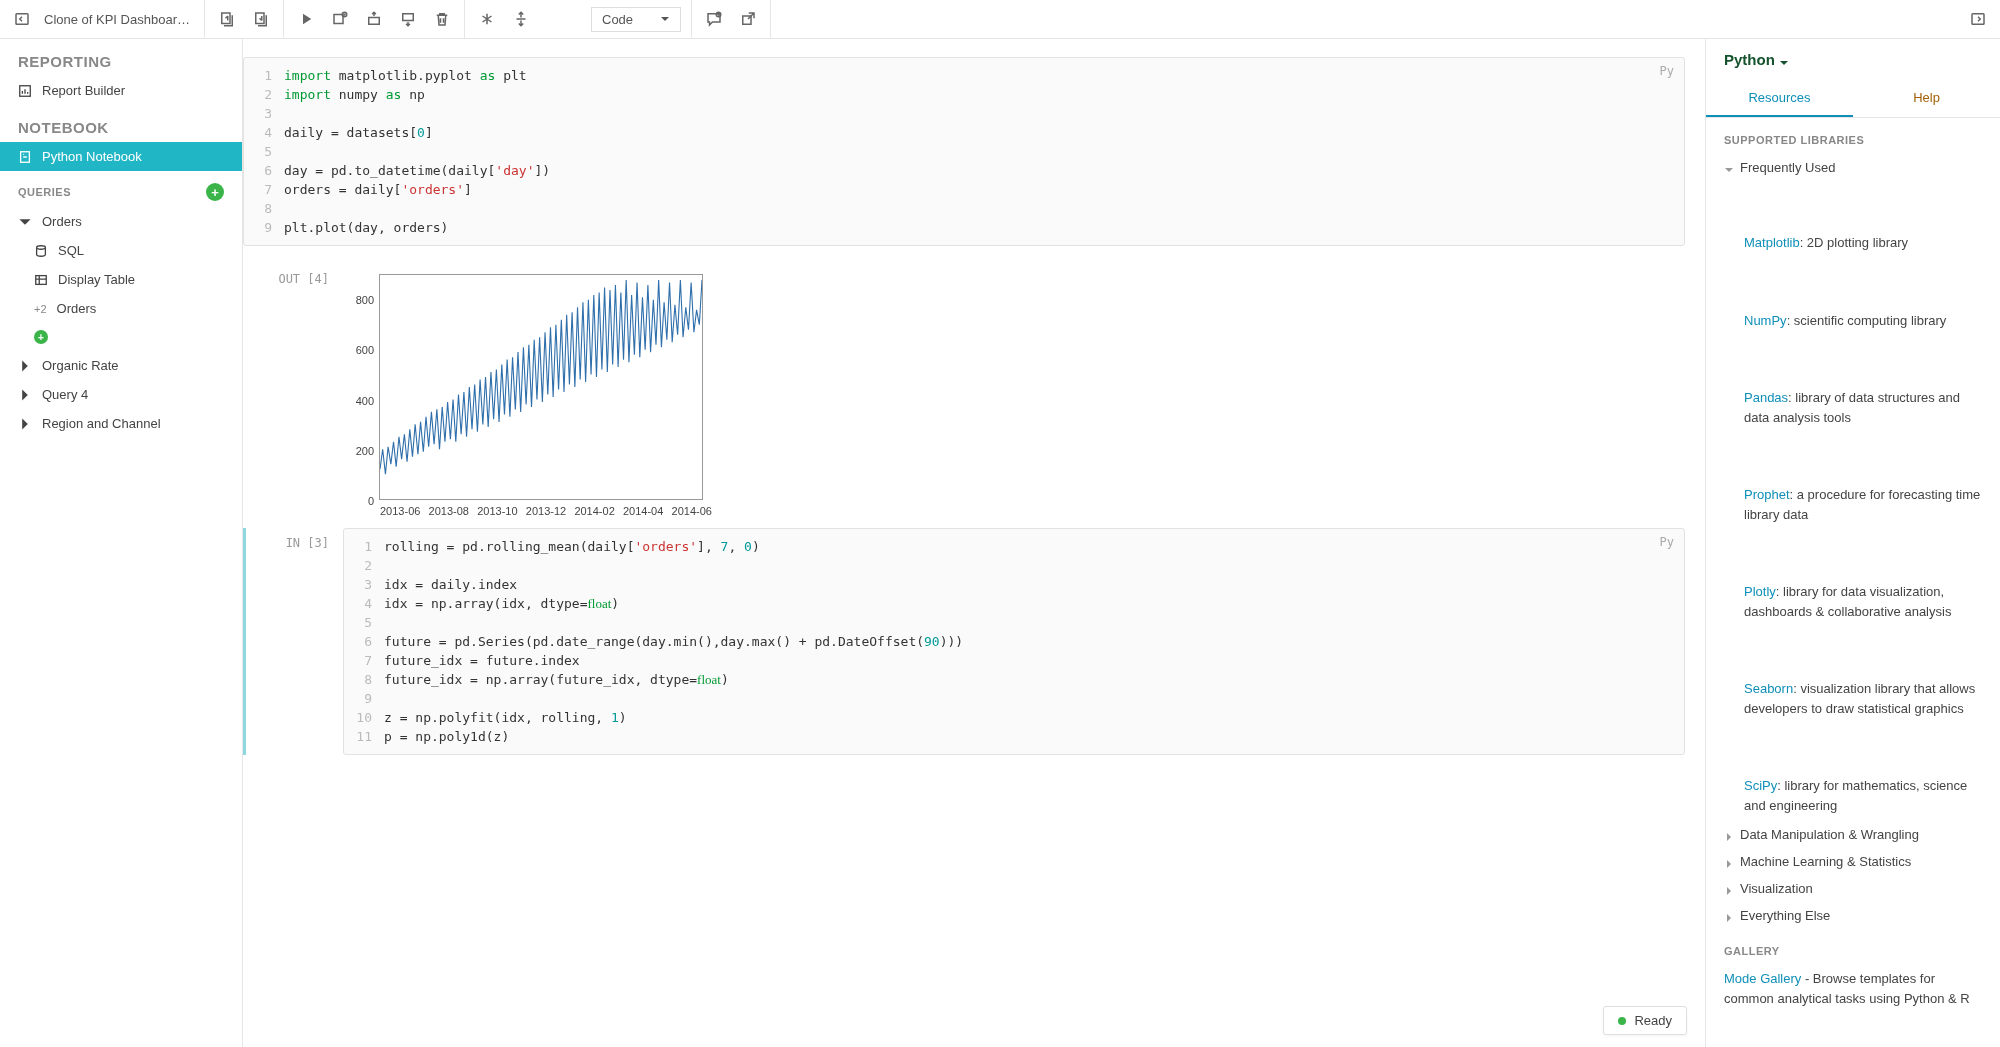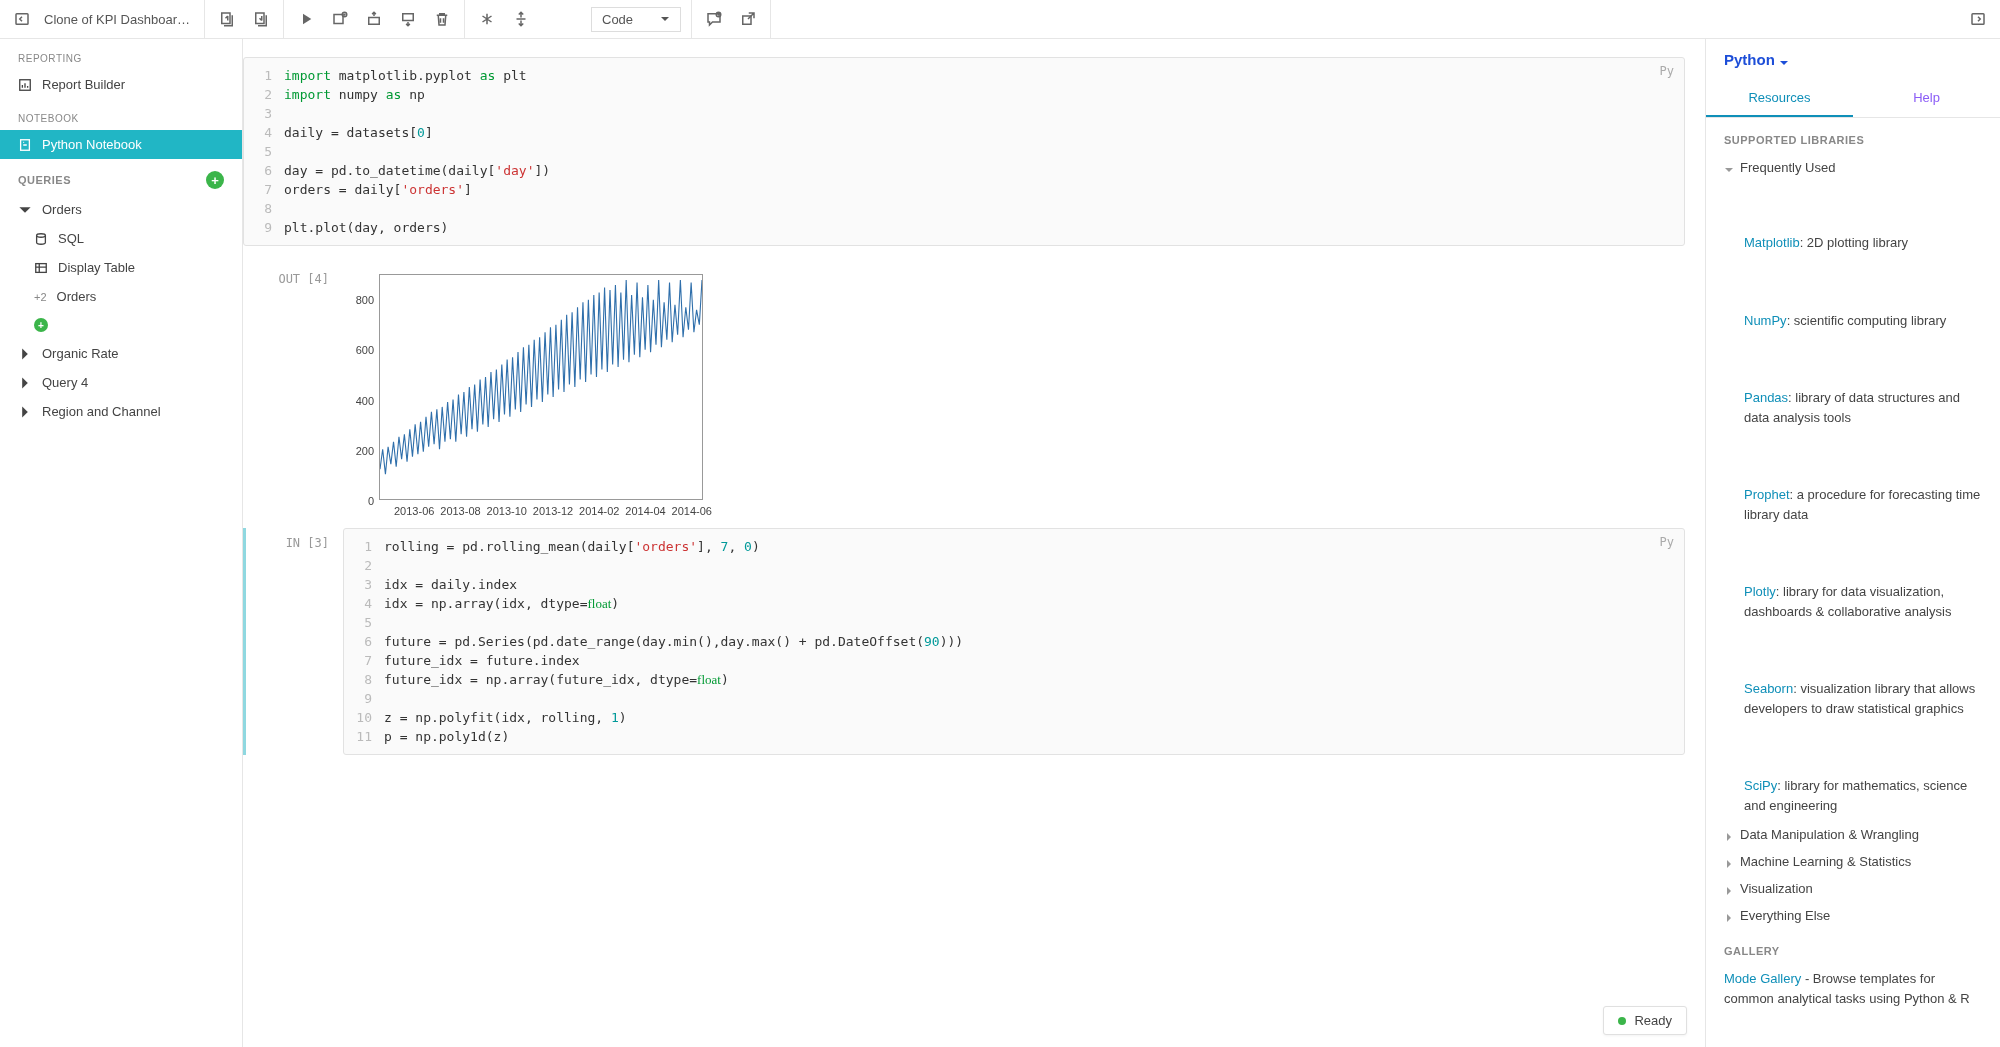--- a/index.html
+++ b/index.html
@@ -8,21 +8,21 @@
 .topbar { display: flex; align-items: center; border-bottom: 1px solid #e6e6e6; height: 39px; }
 .tb-seg { display: flex; align-items: center; height: 100%; padding: 0 10px; border-right: 1px solid #e6e6e6; gap: 10px; }
 .tb-seg.noborder { border-right: none; }
 .tb-seg:last-child { border-right: none; margin-left: auto; }
 .title { font-size: 13px; color: #555; white-space: nowrap; overflow: hidden; text-overflow: ellipsis; max-width: 150px; }
 .icon-btn { display: inline-flex; align-items: center; justify-content: center; width: 24px; height: 24px; color: #666; cursor: pointer; }
 .icon-btn svg { width: 18px; height: 18px; }
 .cell-type { border: 1px solid #ddd; padding: 4px 10px; font-size: 13px; color: #555; display: flex; align-items: center; gap: 20px; min-width: 90px; justify-content: space-between; cursor: pointer; margin-left: 48px; }
 .main { display: flex; flex: 1; overflow: hidden; }
 .sidebar { width: 243px; border-right: 1px solid #e6e6e6; overflow-y: auto; padding-bottom: 20px; }
-.sb-header { font-size: 10px; font-weight: 400; color: #888; letter-spacing: 0.5px; padding: 14px 18px 6px; }
+.sb-header { font-size: 15px; font-weight: 700; color: #888; letter-spacing: 0.5px; padding: 14px 18px 6px; }
 .sb-item { display: flex; align-items: center; padding: 7px 18px; gap: 10px; color: #444; cursor: pointer; font-size: 13px; }
 .sb-item.active { background: #21b6c5; color: #fff; }
 .sb-item svg { width: 14px; height: 14px; flex-shrink: 0; }
 .sb-queries-hdr { display: flex; align-items: center; justify-content: space-between; padding: 12px 18px 6px; }
 .sb-queries-hdr .lbl { font-size: 11px; font-weight: 600; color: #888; letter-spacing: 0.5px; }
 .plus-circle { width: 18px; height: 18px; background: #3bb54a; border-radius: 50%; display: flex; align-items: center; justify-content: center; color: #fff; font-size: 13px; font-weight: bold; cursor: pointer; }
 .plus-circle.small { width: 14px; height: 14px; font-size: 10px; }
 .sb-sub { padding-left: 34px; }
 .sb-sub .sb-item { padding-left: 0; }
 .chev { width: 10px; height: 10px; flex-shrink: 0; }
@@ -38,28 +38,28 @@
 .src { padding: 8px 8px 8px 4px; font-family: "SFMono-Regular", Consolas, monospace; font-size: 13px; line-height: 19px; white-space: pre; color: #333; }
 .kw { color: #009933; }
 .str { color: #cc3333; }
 .num { color: #009999; }
 .bi { color: #009933; font-family: Liberation Serif, serif; }
 .output { padding: 10px 0; }
 .chart-box { width: 360px; }
 .chart-frame { border: 1px solid #999; height: 226px; position: relative; margin-left: 36px; }
 .yaxis { position: absolute; left: -34px; top: 0; bottom: 0; width: 32px; }
 .ytick { position: absolute; right: 4px; font-size: 11px; color: #444; transform: translateY(-50%); }
-.xaxis { position: absolute; left: 14px; right: -10px; top: 100%; margin-top: 6px; display: flex; justify-content: space-between; font-size: 11px; color: #444; }
+.xaxis { position: absolute; left: 0; right: -10px; top: 100%; margin-top: 6px; display: flex; justify-content: space-between; font-size: 11px; color: #444; }
 .plotarea { position: absolute; inset: 0; }
 .status-pill { position: absolute; bottom: 12px; right: 18px; background: #fff; border: 1px solid #e0e0e0; border-radius: 3px; padding: 6px 14px; display: flex; align-items: center; gap: 8px; font-size: 13px; color: #444; box-shadow: 0 1px 3px rgba(0,0,0,0.05); }
 .status-dot { width: 8px; height: 8px; border-radius: 50%; background: #3bb54a; }
 .rightpane { width: 295px; border-left: 1px solid #e6e6e6; overflow-y: auto; display: flex; flex-direction: column; }
-.rp-hdr { padding: 12px 18px; font-size: 15px; font-weight: 600; color: #1d4ed8; display: flex; align-items: flex-end; gap: 4px; cursor: pointer; }
+.rp-hdr { padding: 12px 18px; font-size: 15px; font-weight: 600; color: #14532d; display: flex; align-items: flex-end; gap: 4px; cursor: pointer; }
 .rp-tabs { display: flex; border-bottom: 1px solid #e6e6e6; }
-.rp-tab { flex: 1; text-align: center; padding: 10px 0; font-size: 13px; color: #8b5cf6; cursor: pointer; border-bottom: 2px solid transparent; }
+.rp-tab { flex: 1; text-align: center; padding: 10px 0; font-size: 13px; color: #a16207; cursor: pointer; border-bottom: 2px solid transparent; }
 .rp-tab.active { color: #0f8fb8; border-bottom-color: #0f8fb8; font-weight: 500; }
 .rp-section-hdr { font-size: 11px; font-weight: 600; color: #888; letter-spacing: 0.5px; padding: 16px 18px 8px; }
 .rp-collapse { display: flex; align-items: flex-end; gap: 6px; padding: 6px 18px; font-size: 13px; color: #444; cursor: pointer; }
 .rp-lib { padding: 6px 18px 6px 38px; font-size: 13px; line-height: 1.5; color: #444; margin-top: 46px; }
 .rp-lib a { color: #0f8fb8; text-decoration: none; }
 .rp-gallery { padding: 4px 18px 20px; font-size: 13px; line-height: 1.5; color: #444; }
 .rp-gallery a { color: #0f8fb8; text-decoration: none; }
 .notebook-wrap { position: relative; flex: 1; overflow: hidden; }
 .active-marker { position: absolute; left: 0; width: 3px; background: #8fd8e0; }
 </style>

